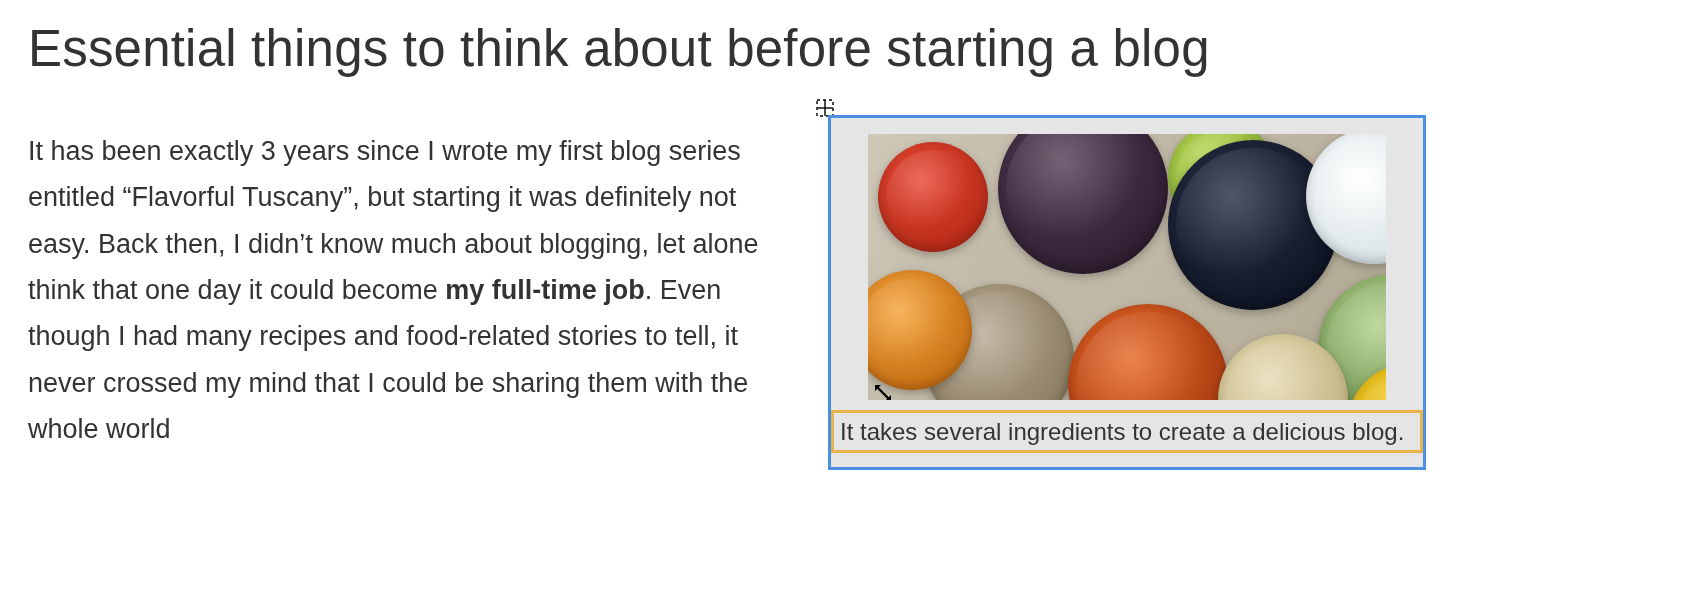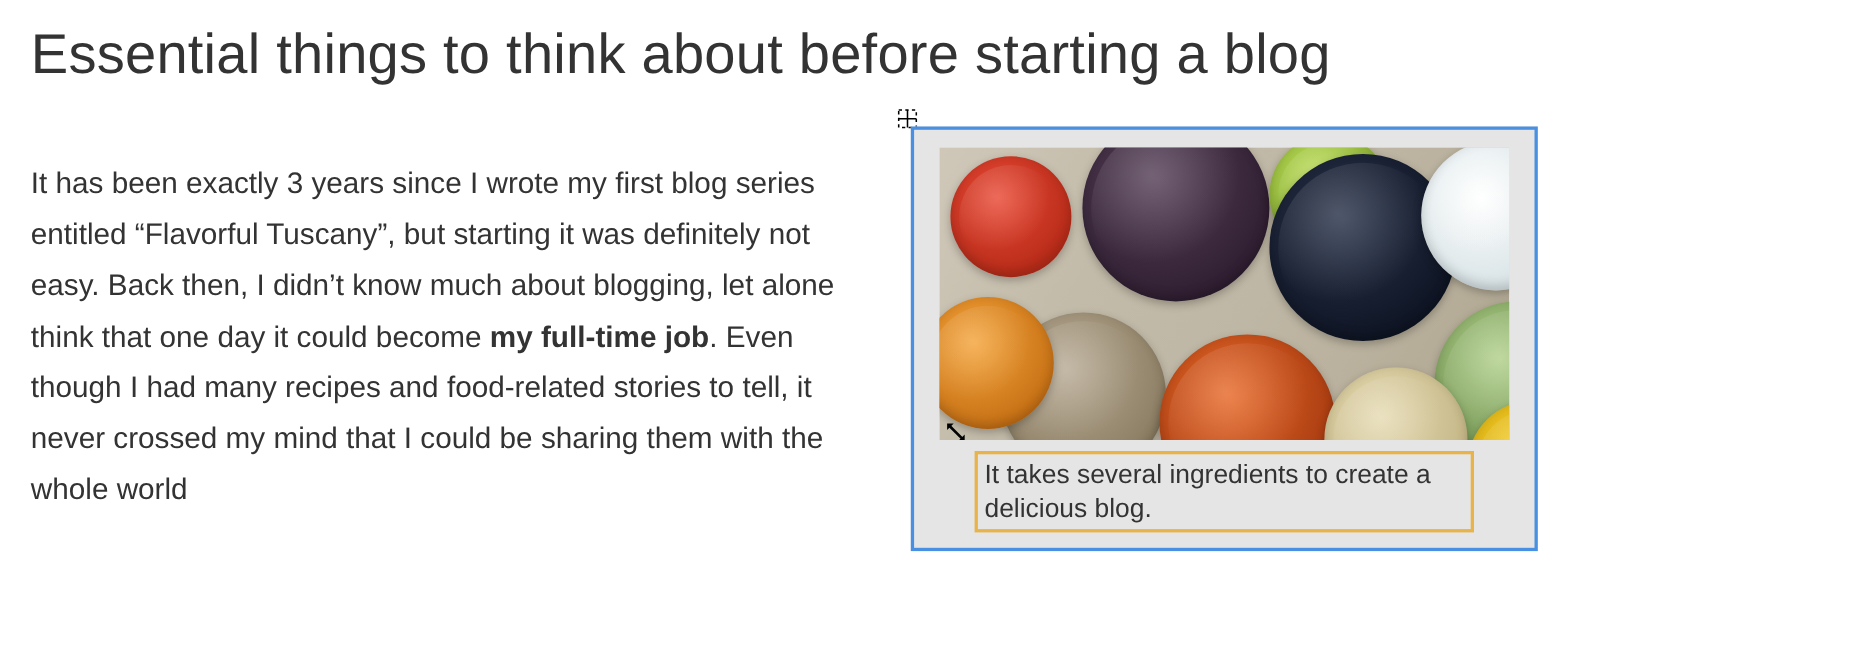--- a/index.html
+++ b/index.html
@@ -130,21 +130,21 @@
   }
 
   .caption {
     margin: 10px 0 0 0;
     padding: 3px 6px;
     border: 3px solid #e8b44a;
     font-size: 24px;
     line-height: 1.3;
     color: #333333;
     background: #e5e5e5;
-    width: 454px;
+    width: 592px;
     text-align: left;
   }
 </style>
 </head>
 <body>
 
 <div class="page">
 
   <h1 class="title">Essential things to think about before starting a blog</h1>
 

